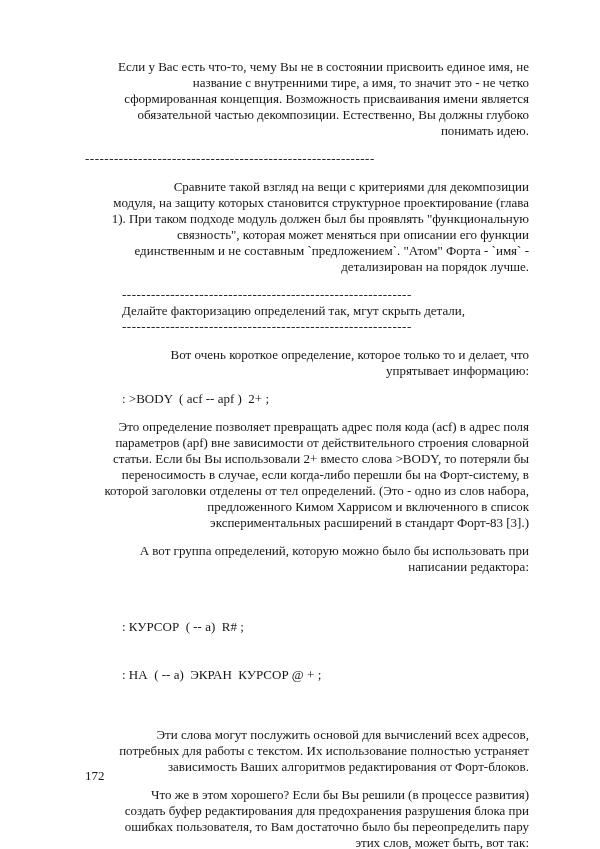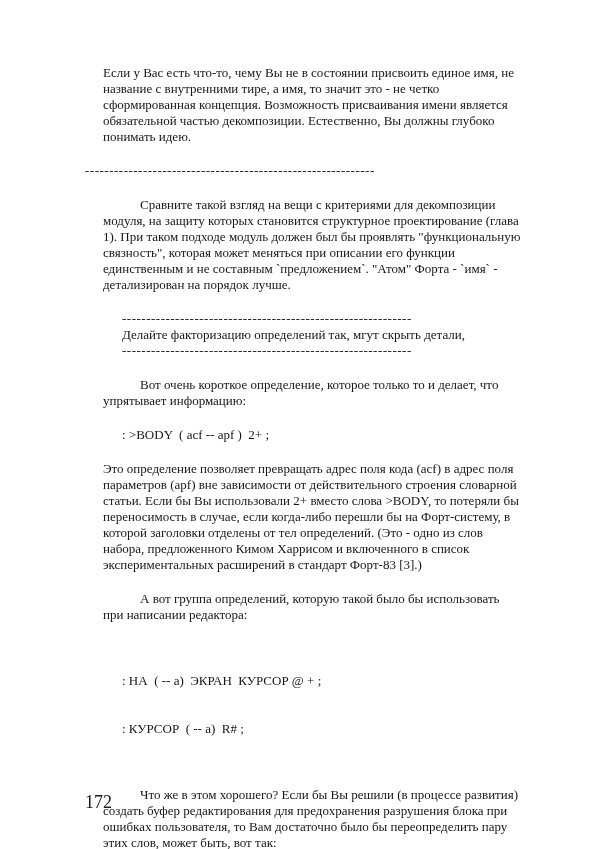--- a/index.html
+++ b/index.html
@@ -15,22 +15,22 @@
     font-family: "Liberation Serif", "DejaVu Serif", serif;
     font-size: 13px;
     line-height: 16px;
     color: #161616;
     overflow: hidden;
   }
   .content {
     padding: 47px 59px 0 85px; 
   }
   p.para {
-    margin: 18px;
-    text-align: left;
+    margin: 12px;
+    text-align: right;
   }
   p.para.first-indent {
     text-indent: 37px;
   }
   .quote-block {
     margin: 0 10px 0 37px;
   }
   .divider {
     margin: 6px 0;
     white-space: nowrap;
@@ -43,22 +43,22 @@
   .tip-block .divider {
     margin: 0;
   }
   .code-block {
     margin: 4px 0 8px 37px;
     white-space: pre;
   }
   .page-footer {
     position: absolute;
     left: 85px;
-    top: 794px;
-    font-size: 18px;
+    top: 768px;
+    font-size: 13px;
   }
 </style>
 </head>
 <body>
 
 <div class="page">
   <div class="content">
 
     <p class="para quote-block">Если у Вас есть что-то, чему Вы не в состоянии присвоить единое имя, не название с внутренними тире, а имя, то значит это - не четко сформированная концепция. Возможность присваивания имени является обязательной частью декомпозиции. Естественно, Вы должны глубоко понимать идею.</p>
 
@@ -72,26 +72,27 @@
       <div class="divider">------------------------------------------------------------</div>
     </div>
 
 
     <p class="para first-indent">Вот очень короткое определение, которое только то и делает, что упрятывает информацию:</p>
 
     <div class="code-block">: &gt;BODY  ( acf -- apf )  2+ ;</div>
 
     <p class="para">Это определение позволяет превращать адрес поля кода (acf) в адрес поля параметров (apf) вне зависимости от действительного строения словарной статьи. Если бы Вы использовали 2+ вместо слова &gt;BODY, то потеряли бы переносимость в случае, если когда-либо перешли бы на Форт-систему, в которой заголовки отделены от тел определений. (Это - одно из слов набора, предложенного Кимом Харрисом и включенного в список экспериментальных расширений в стандарт Форт-83 [3].)</p>
 
-    <p class="para first-indent">А вот группа определений, которую такой было бы использовать при написании редактора:</p>
+    <p class="para first-indent">А вот группа определений, которую можно было бы использовать при написании редактора:</p>
 
     <div class="code-block">
+      <div>: КУРСОР  ( -- a)  R# ;</div>
       <div>: НА  ( -- a)  ЭКРАН  КУРСОР @ + ;</div>
-      <div>: КУРСОР  ( -- a)  R# ;</div>
     </div>
 
+    <p class="para">Эти слова могут послужить основой для вычислений всех адресов, потребных для работы с текстом. Их использование полностью устраняет зависимость Ваших алгоритмов редактирования от Форт-блоков.</p>
 
     <p class="para first-indent">Что же в этом хорошего? Если бы Вы решили (в процессе развития) создать буфер редактирования для предохранения разрушения блока при ошибках пользователя, то Вам достаточно было бы переопределить пару этих слов, может быть, вот так:</p>
 
   </div>
 
   <div class="page-footer">172</div>
 </div>
 
 </body></html>

